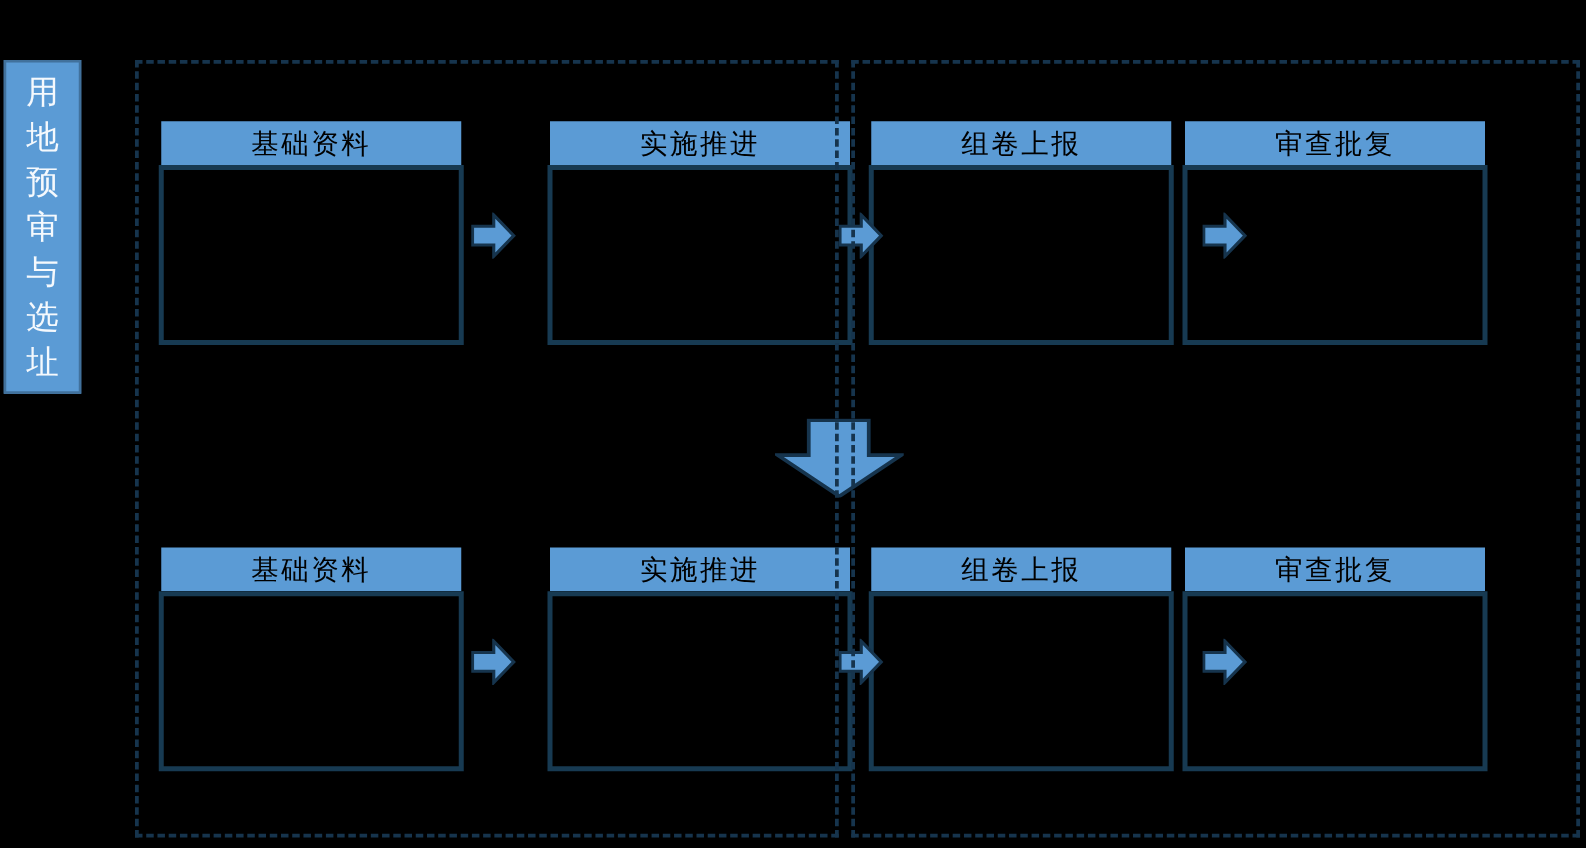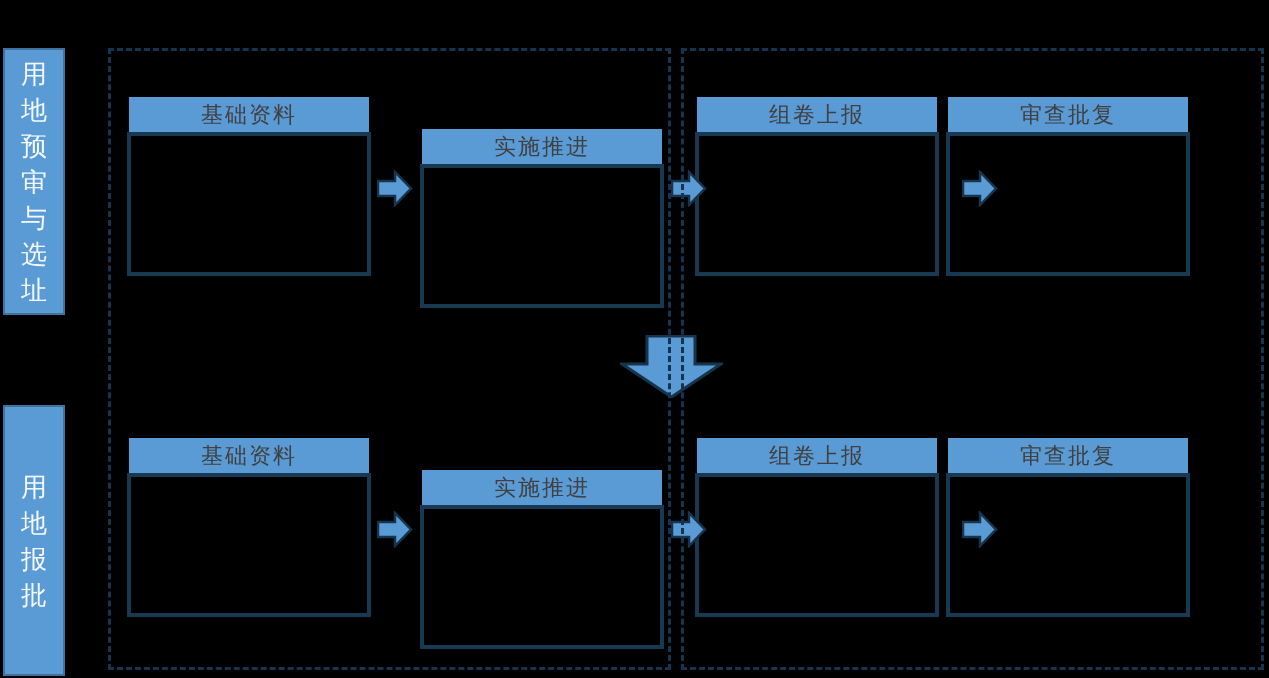--- a/index.html
+++ b/index.html
@@ -1,21 +1,21 @@
 <!DOCTYPE html>
 <html><head>
 <meta charset="utf-8">
 <style>
   html,body{margin:0;padding:0;background:#000;}
   #canvas{
     position:relative;
     width:1269px;height:678px;
     background:#000000;
     overflow:hidden;
-    font-family:Liberation Sans, sans-serif;
+    font-family:Liberation Serif, serif;
   }
 
   
   .side-label{
     position:absolute;
     left:3px;width:62px;
     background:#5b9bd5;
     border:2px solid #41719c;
     box-sizing:border-box;
     display:flex;align-items:center;justify-content:center;
@@ -43,35 +43,35 @@
   }
   #frame-left{left:108px;width:563px;}
   #frame-right{left:681px;width:583px;}
 
   
   .stage-box{position:absolute;width:244px;z-index:3;}
   .stage-header{
     height:35px;
     margin:0 2px;
     background:#5b9bd5;
-    color:#404040;
+    color:#000000;
     font-size:22px;
     letter-spacing:2px;
     display:flex;align-items:center;justify-content:center;
   }
   .stage-body{
     height:144px;
     background:#000000;
     border:4px solid #173a52;
     box-sizing:border-box;
   }
   .row1{top:97px;}
   .row2{top:438px;}
   .col1{left:127px;}
-  .col2{left:420px;margin-top:32px;}
+  .col2{left:438px;}
   .col3{left:695px;}
   .col4{left:946px;}
 
   
   .arrow{position:absolute;z-index:4;line-height:0;}
   .arrow svg{display:block;}
   .arrow-right{width:36px;height:37px;}
   .arw-row1{top:170px;}
   .arw-row2{top:511px;}
   .arw-a{left:377px;}
@@ -79,23 +79,20 @@
   .arw-c{left:962px;}
   #big-down-arrow{left:620px;top:335px;width:103px;height:63px;}
 </style>
 </head>
 <body>
 
 <div id="canvas">
 
   <div class="side-label" id="side-label-1">
     <div class="vtext">用地预审与选址</div>
-  </div>
-  <div class="side-label" id="side-label-2">
-    <div class="vtext">用地报批</div>
   </div>
 
   <div class="stage-box row1 col1">
     <div class="stage-header">基础资料</div>
     <div class="stage-body"></div>
   </div>
   <div class="stage-box row1 col2">
     <div class="stage-header">实施推进</div>
     <div class="stage-body"></div>
   </div>

